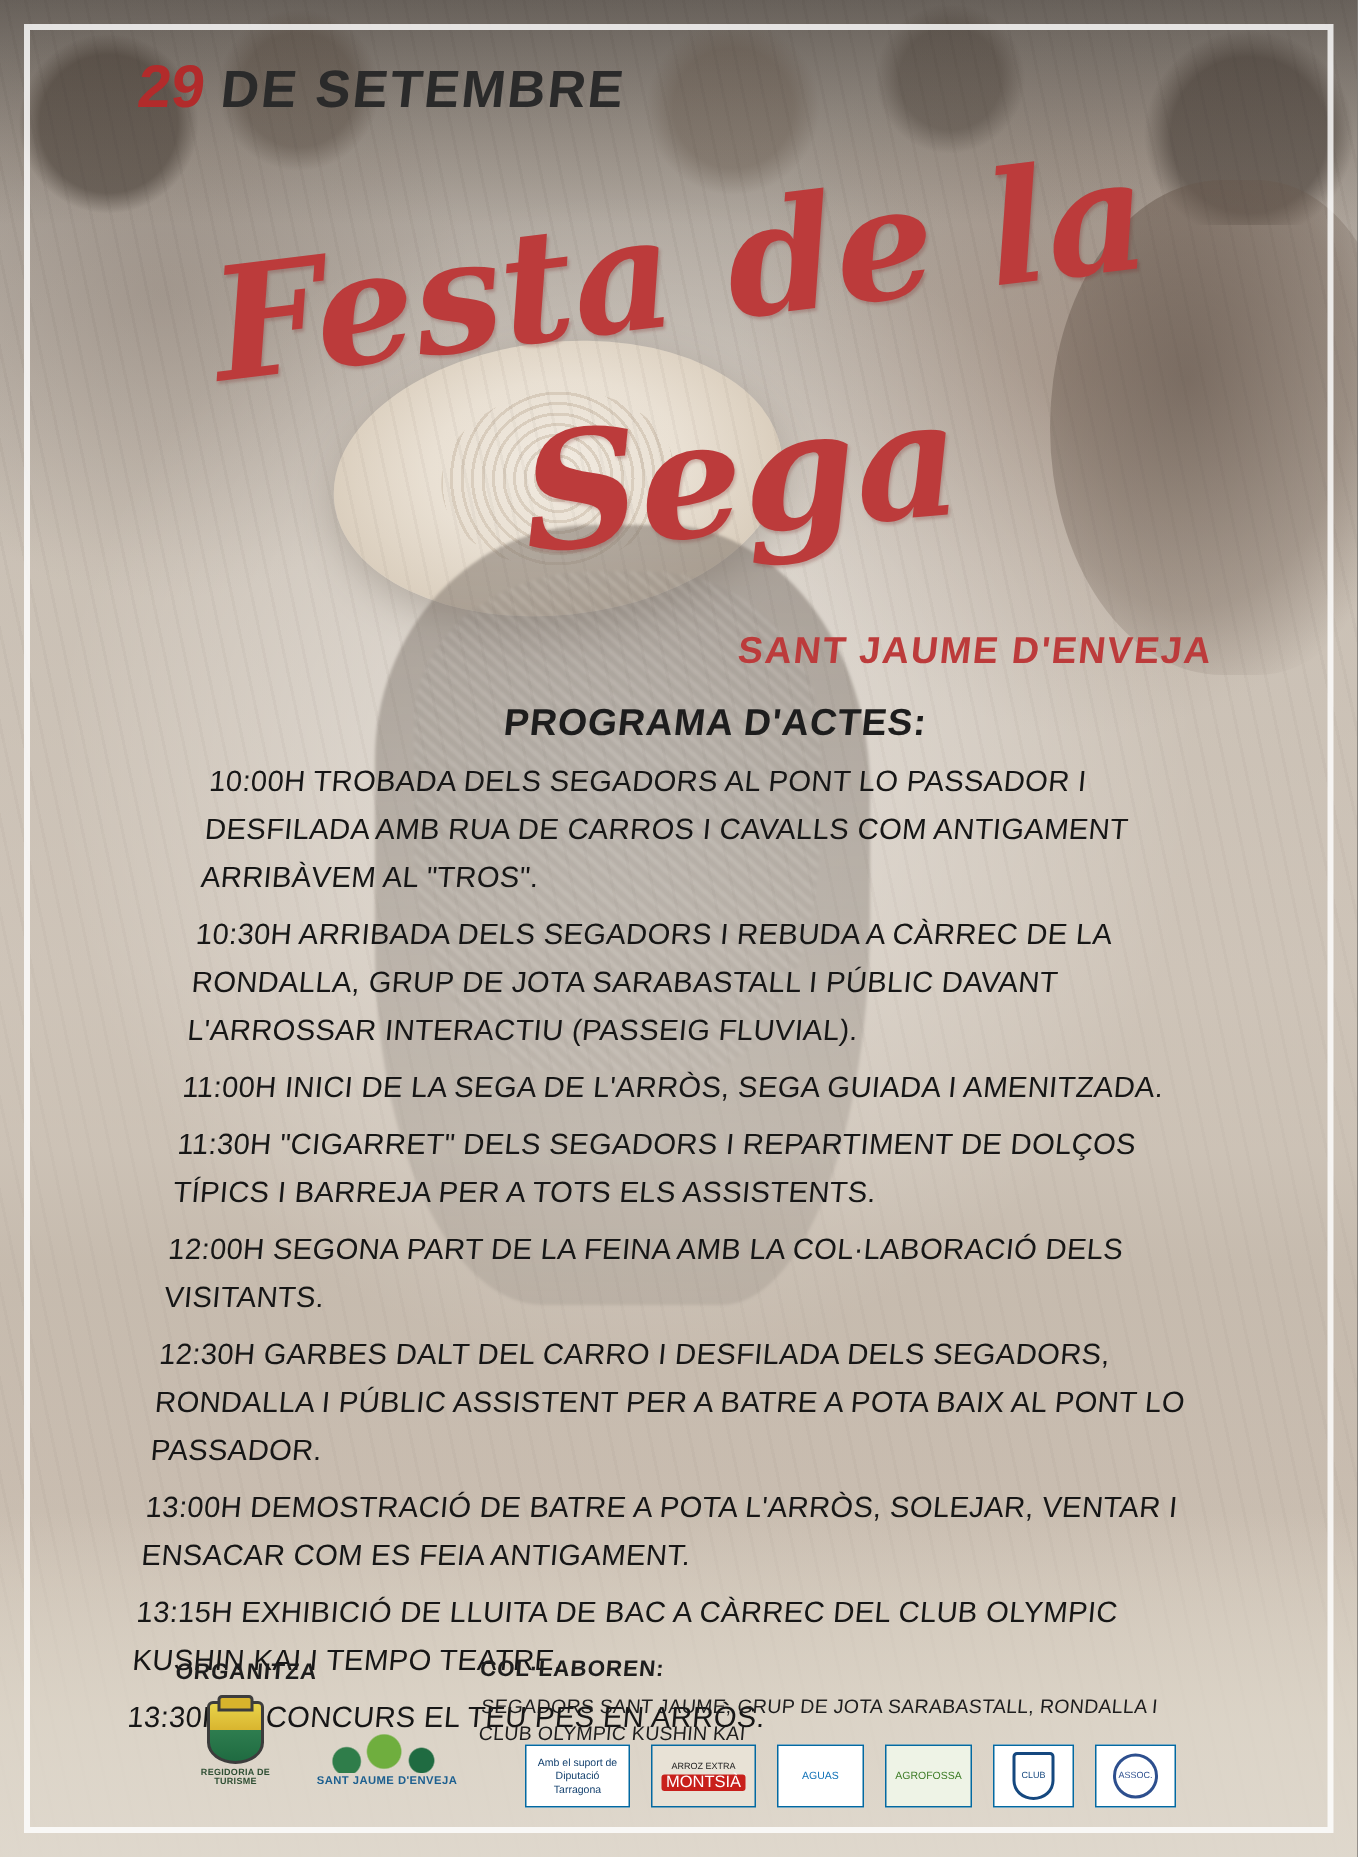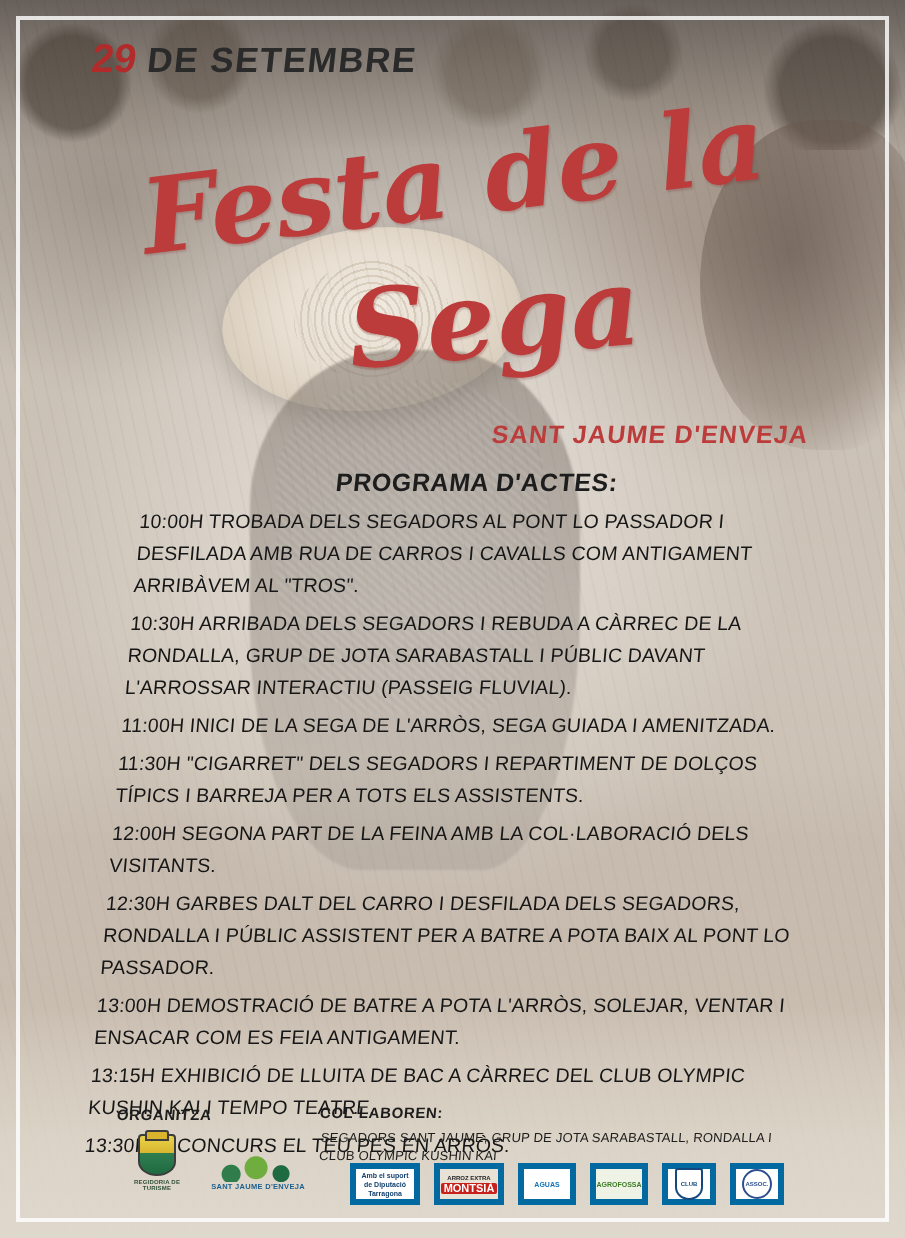--- a/index.html
+++ b/index.html
@@ -247,23 +247,23 @@
     display: flex;
     align-items: center;
     gap: 14px;
   }
   .lg {
     height: 42px;
     display: flex;
     align-items: center;
     justify-content: center;
     background: #ffffff;
-    border: 6px solid #0369a1;
+    border: 1px solid #0369a1;
     font-size: 7px;
-    font-weight: bold;
+    font-weight: normal;
     text-align: center;
     color: #1d3f6e;
     line-height: 9px;
     padding: 2px 4px;
     box-sizing: border-box;
   }
   .lg.dip { width: 70px; color: #13406e; }
   .lg.montsia { width: 70px; background: #e8e2d6; color: #b9231d; }
   .lg.montsia .top { font-size: 6px; color: #1d1d1d; display: block; }
   .lg.montsia .main { display: block; background: #c8201b; color: #fff; font-size: 11px; padding: 1px 3px; border-radius: 2px; }

